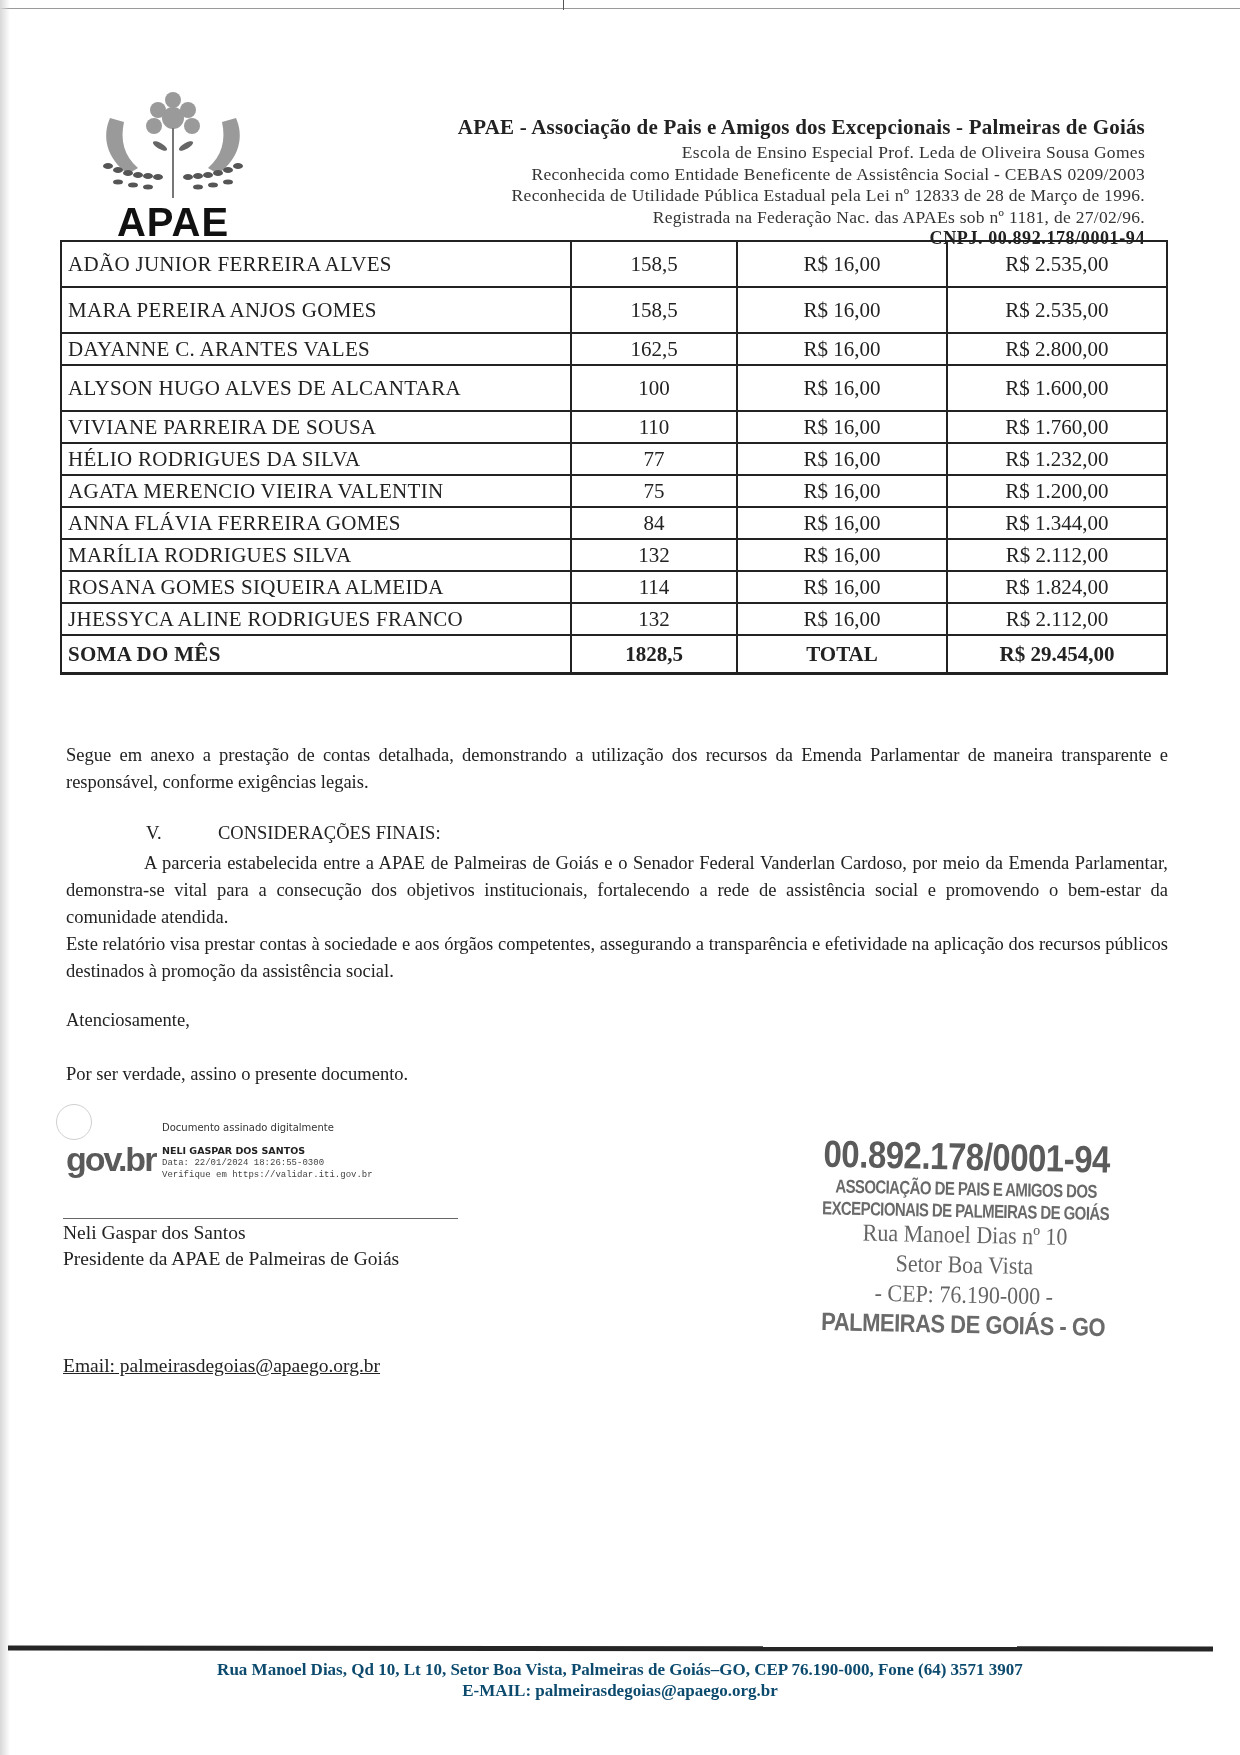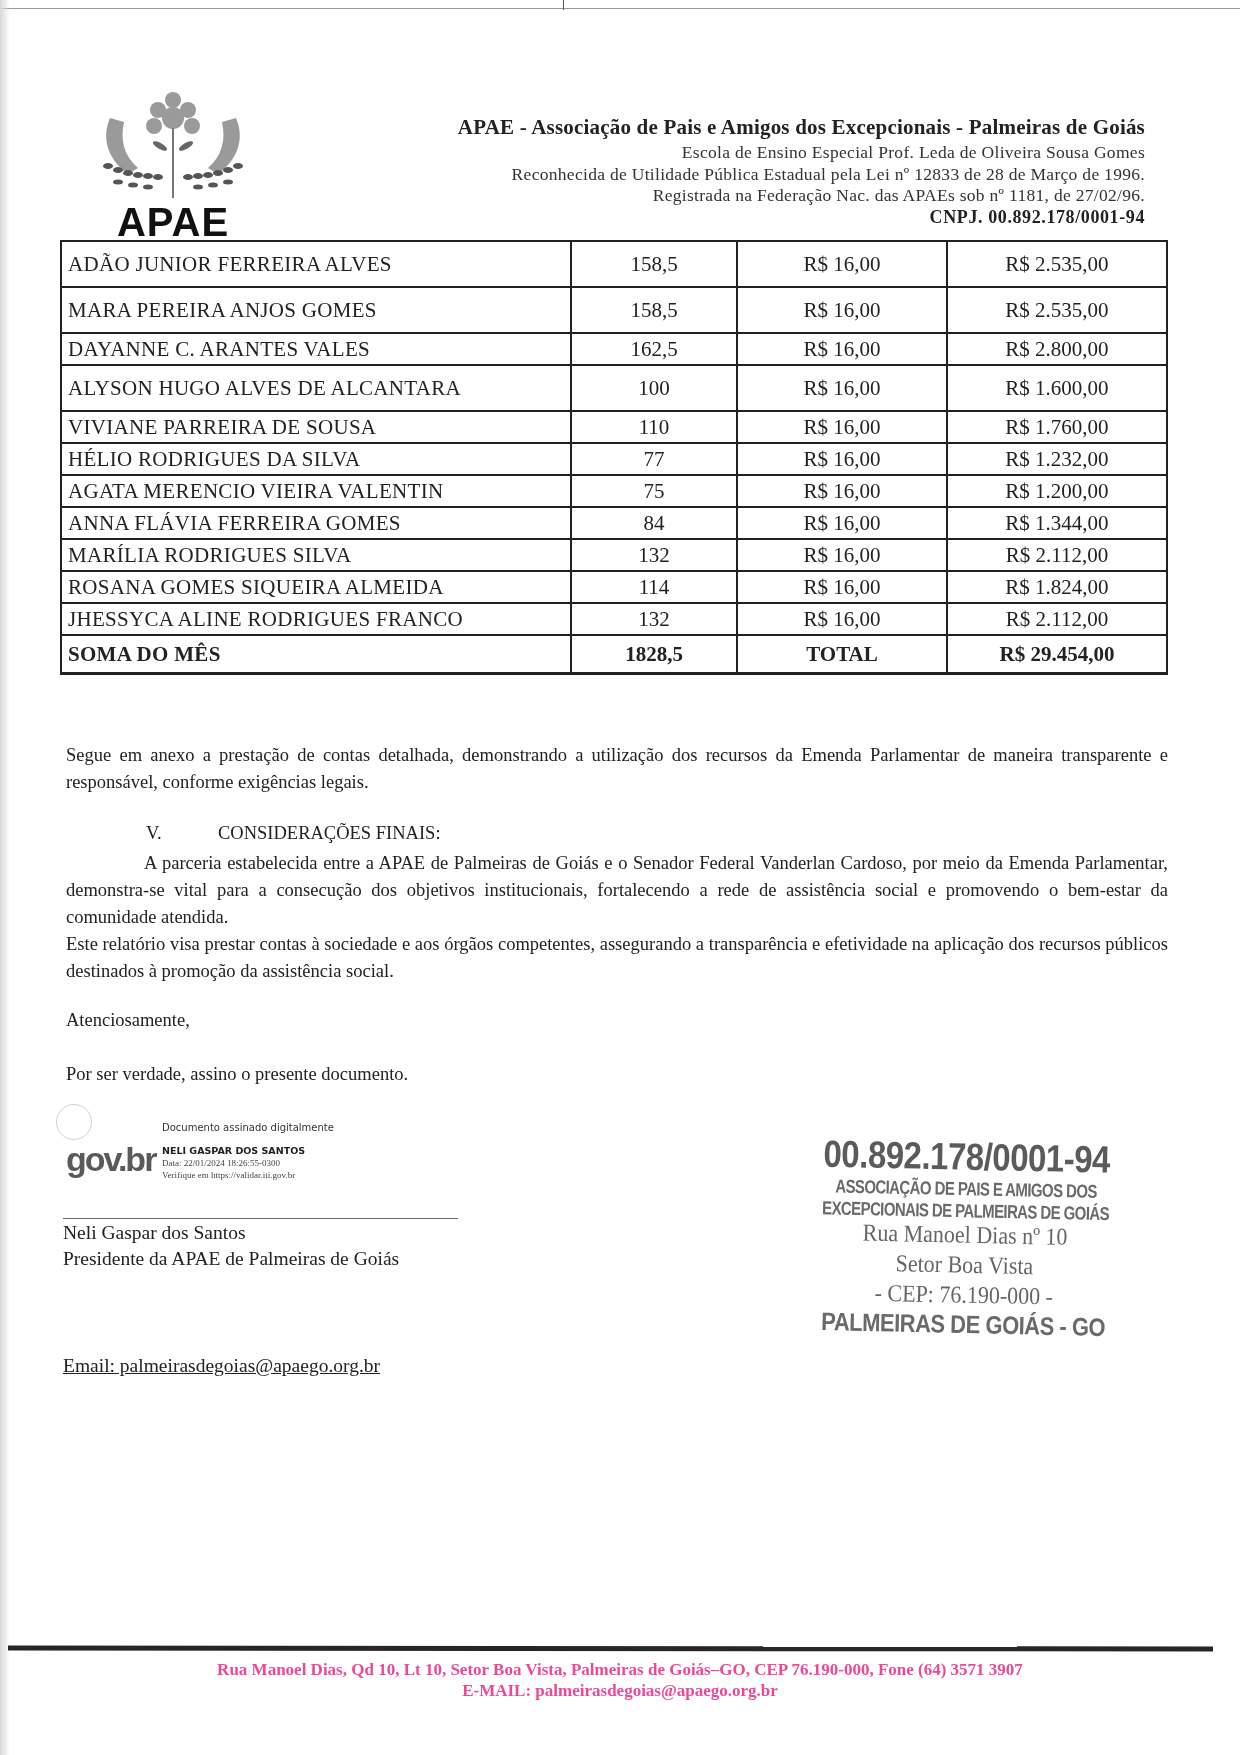--- a/index.html
+++ b/index.html
@@ -75,21 +75,21 @@
     .govbr-caption {
       position: absolute; left: 102px; top: 14px;
       font-family: "DejaVu Sans", "Liberation Sans", sans-serif; font-size: 10px; color: #333;
     }
     .govbr-name {
       position: absolute; left: 102px; top: 37px;
       font-family: "DejaVu Sans", "Liberation Sans", sans-serif; font-size: 9.5px; font-weight: bold; color: #222;
     }
     .govbr-date, .govbr-verify {
       position: absolute; left: 102px;
-      font-family: Liberation Serif, serif; font-size: 9px; color: #444;
+      font-family: Liberation Mono, monospace; font-size: 9px; color: #444;
     }
     .govbr-date { top: 50px; }
     .govbr-verify { top: 62px; }
 
     .sign-line {
       position: absolute; left: 63px; top: 1218px; width: 395px; height: 1px; background: #666;
     }
     .signer { position: absolute; left: 63px; font-size: 19.5px; color: #222; }
 
     
@@ -103,21 +103,21 @@
     .stamp-line { font-family: "Liberation Serif", "DejaVu Serif", serif; font-size: 22px; line-height: 30px; color: #666; transform: scaleY(1.1); }
     .stamp-city { font-size: 22px; font-weight: bold; line-height: 30px; transform: scaleY(1.15); letter-spacing: -0.5px; }
 
     
     .footer-bar {
       position: absolute; left: 8px; top: 1646px; width: 1205px; height: 5px; background: #262626;
       transform: rotate(0.05deg);
     }
     .footer-address, .footer-email {
       position: absolute; left: 0; width: 1240px; text-align: center; font-weight: bold;
-      font-size: 17px; color: #ec4899;
+      font-size: 17px; color: #0c4a6e;
     }
     .footer-address { top: 1660px; }
     .footer-email { top: 1681px; }
   </style>
 </head>
 <body>
 
 <div class="scan-edge-top"></div>
 <div class="scan-tick"></div>
 <div class="scan-edge-left"></div>
@@ -162,20 +162,21 @@
         <ellipse cx="125" cy="97" rx="5" ry="2.5"></ellipse>
           <ellipse cx="140" cy="94" rx="5" ry="2.5"></ellipse>
       </g>
     </svg>
     <div class="logo-word">APAE</div>
   </div>
 
   <div class="org-lines">
     <div class="org-title">APAE - Associação de Pais e Amigos dos Excepcionais - Palmeiras de Goiás</div>
     <div class="org-line">Escola de Ensino Especial Prof. Leda de Oliveira Sousa Gomes</div>
+    <div class="org-line">Reconhecida como Entidade Beneficente de Assistência Social - CEBAS 0209/2003</div>
     <div class="org-line">Reconhecida de Utilidade Pública Estadual pela Lei nº 12833 de 28 de Março de 1996.</div>
     <div class="org-line">Registrada na Federação Nac. das APAEs sob nº 1181, de 27/02/96.</div>
     <div class="org-cnpj">CNPJ. 00.892.178/0001-94</div>
   </div>
 </div>
 
 <table class="pay-table">
   <tbody>
     <tr class="tall">
       <td class="name">ADÃO JUNIOR FERREIRA ALVES</td>

